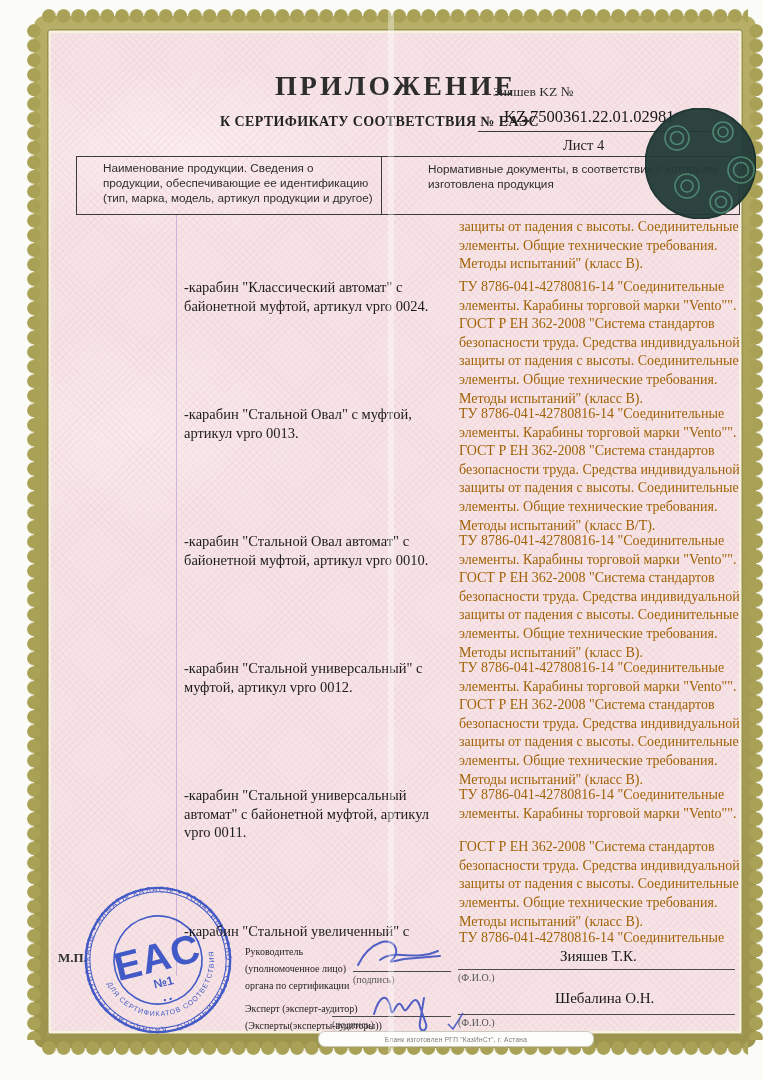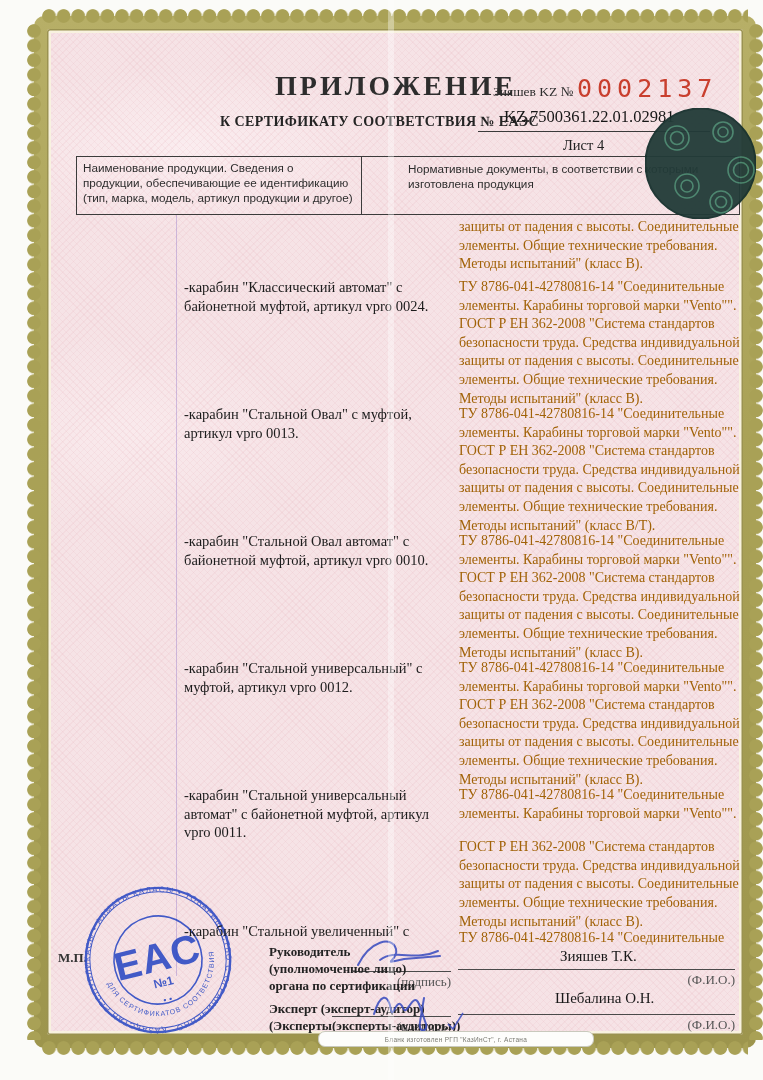--- a/index.html
+++ b/index.html
@@ -44,34 +44,34 @@
         border-bottom:1.3px solid #3a3a3a;}
   .sheet{position:absolute;left:563px;top:137px;z-index:3;font-size:14.5px;color:#222;}
   
   .holo{position:absolute;left:645px;top:108px;width:111px;height:111px;z-index:6;opacity:.95;}
   
   .thead{position:absolute;left:76px;top:156px;width:662px;height:57px;z-index:3;
         border:1.6px solid #3b3b3b;display:flex;font-family:"Liberation Sans",sans-serif;color:#2e2e2e;}
   .thead .c1{width:94px;border-right:1.4px solid #3b3b3b;display:flex;align-items:center;
         justify-content:center;font-size:12.5px;text-align:center;}
   .thead .c2{width:285px;border-right:1.4px solid #3b3b3b;font-size:11.7px;line-height:1.28;
-        padding:4px 6px;box-sizing:border-box;}
+        padding:4px 6px;box-sizing:border-box;margin-left:20px;}
   .thead .c3{flex:1;font-size:11.7px;line-height:1.32;padding:4px 8px 4px 46px;box-sizing:border-box;}
   
   .fold-line{position:absolute;left:176px;top:214px;width:1px;height:762px;z-index:2;
         background:rgba(140,110,200,.38);}
   .prod{position:absolute;left:184px;width:272px;z-index:5;font-size:14.5px;line-height:18.7px;color:#1c1c1c;}
   .norm{position:absolute;left:459px;width:284px;z-index:3;font-size:14px;line-height:18.7px;color:#a16207;}
   
   .mp{position:absolute;left:58px;top:950px;z-index:3;font-size:13px;font-weight:bold;color:#333;}
   .stamp{position:absolute;left:80px;top:882px;width:156px;height:156px;z-index:4;opacity:.9;
         transform:rotate(-14deg);}
-  .lbl{position:absolute;left:245px;z-index:5;font-size:13px;font-weight:bold;color:#222;line-height:17px;margin-left:24px;}
+  .lbl{position:absolute;left:245px;z-index:5;font-size:10px;font-weight:normal;color:#222;line-height:17px;}
   .sig-line{position:absolute;z-index:3;border-bottom:1.2px solid #4a4a4a;}
-  .sig-cap{position:absolute;z-index:3;font-size:13px;color:#555;text-align:right;}
+  .sig-cap{position:absolute;z-index:3;font-size:10px;color:#555;text-align:left;}
   .name{position:absolute;z-index:3;font-size:15px;color:#191919;}
   .scribble{position:absolute;z-index:5;}
   .blank-note{position:absolute;left:318px;top:1031px;width:274px;height:14px;z-index:6;
         background:#fdfdfb;border:1px solid #c9c9bd;border-radius:7px;
         display:flex;align-items:center;justify-content:center;}
   .blank-note span{font-family:"Liberation Sans",sans-serif;font-size:6.5px;color:#7a7a72;letter-spacing:.3px;}
   .check{position:absolute;left:444px;top:1010px;z-index:7;}
   .streak{position:absolute;left:388px;top:0;width:6px;height:1080px;z-index:8;
         background:rgba(255,255,255,.35);pointer-events:none;}
 </style>
@@ -83,21 +83,20 @@
   <div class="cert">
     <div class="bump-h bump-top"></div>
     <div class="bump-h bump-bottom"></div>
     <div class="bump-v bump-left"></div>
     <div class="bump-v bump-right"></div>
     <div class="cert-inner"></div>
   </div>
 
   <div class="doc-title">ПРИЛОЖЕНИЕ</div>
   <div class="series-label">Зияшев KZ №</div>
-  <div class="series-number">0002137</div>
   <div class="cert-line-label">К СЕРТИФИКАТУ СООТВЕТСТВИЯ № ЕАЭС</div>
   <div class="cert-number">KZ.7500361.22.01.02981</div>
   <div class="cert-underline"></div>
   <div class="sheet">Лист 4</div>
 
   <div class="holo">
     <svg width="111" height="111" viewBox="0 0 111 111">
       <circle cx="55.5" cy="55.5" r="55" fill="#223b38"></circle>
       <circle cx="55.5" cy="55.5" r="55" fill="none" stroke="#16302d" stroke-width="2"></circle>
       <g fill="none" stroke="#4f9678" stroke-width="1.6" opacity=".8">

